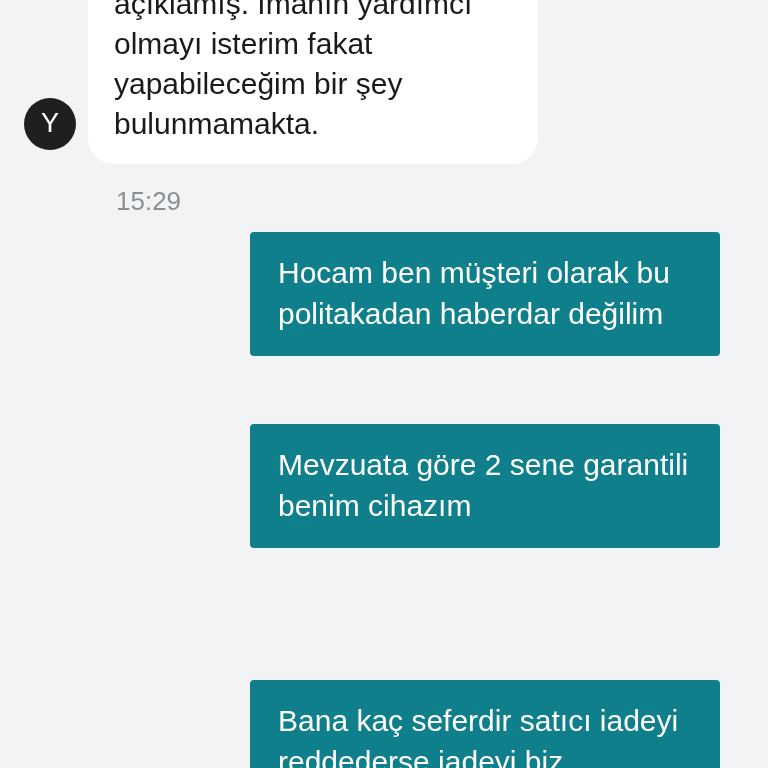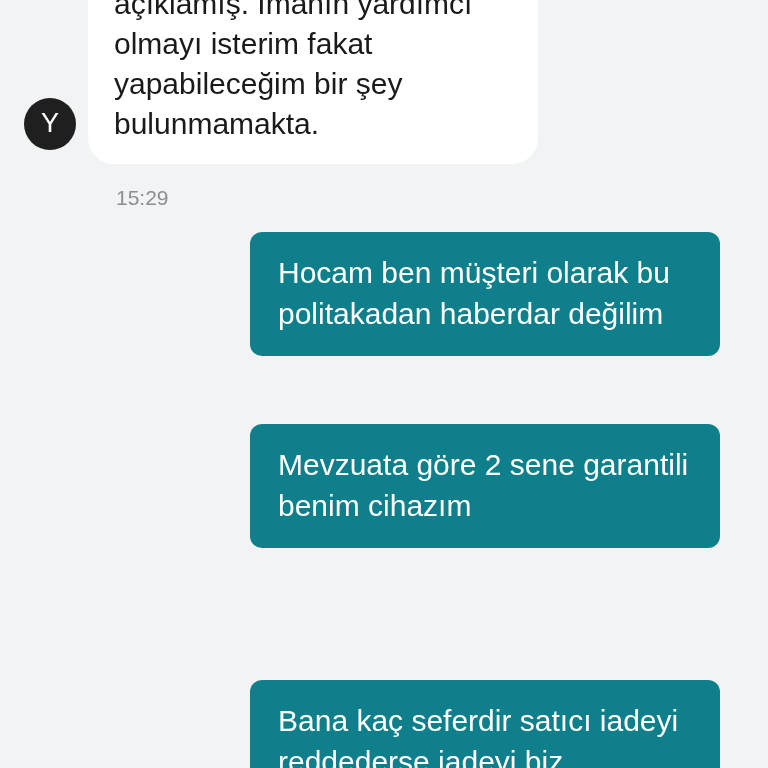--- a/index.html
+++ b/index.html
@@ -54,34 +54,34 @@
     color: #1a1a1a;
     font-size: 30px;
     line-height: 1.33;
     box-sizing: border-box;
   }
   .timestamp {
     position: absolute;
     left: 116px;
     top: 186px;
     color: #8b8f92;
-    font-size: 21px;
+    font-size: 26px;
   }
 
   
   .out-row {
     position: absolute;
     right: 48px;
     display: flex;
     justify-content: flex-end;
   }
   .out-bubble {
     background: #0f7f8c;
     color: #ffffff;
-    border-radius: 12px;
+    border-radius: 4px;
     padding: 20px 28px 22px 28px;
     font-size: 30px;
     line-height: 1.37;
     max-width: 470px;
     box-sizing: border-box;
   }
   #out1 { top: 232px; }
   #out2 { top: 424px; }
   #out3 { top: 565px; }
   #out4 { top: 680px; }

